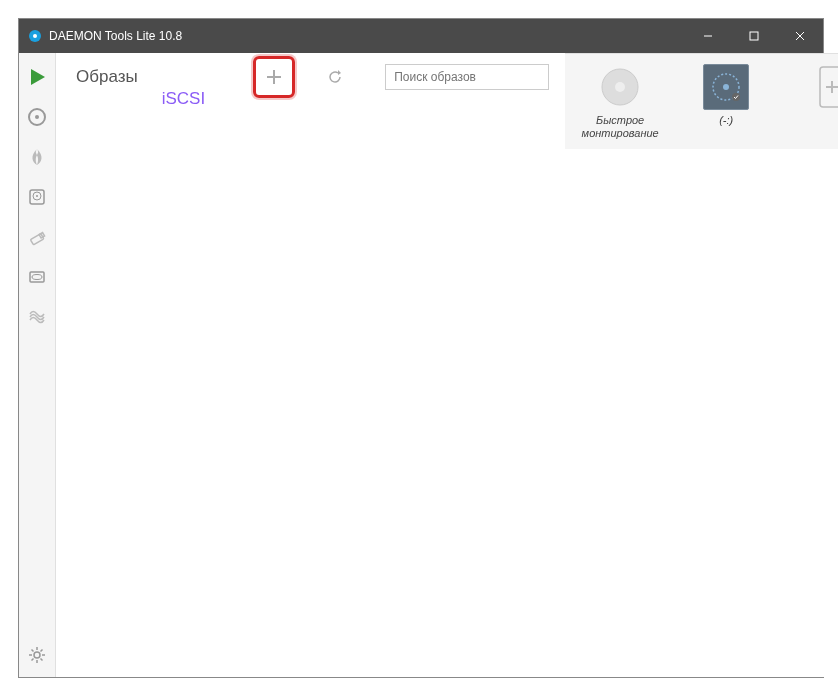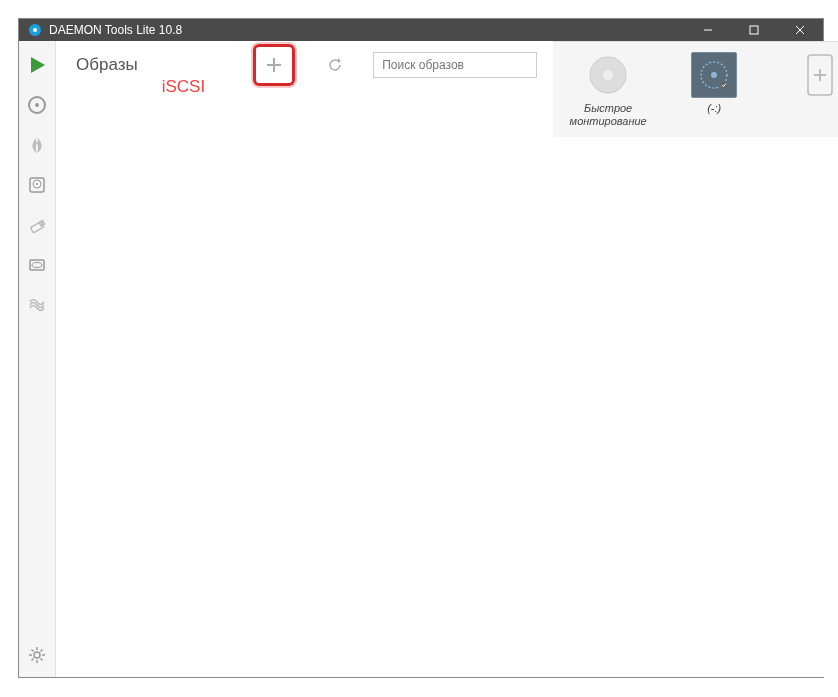--- a/index.html
+++ b/index.html
@@ -17,21 +17,21 @@
     .window {
       width: 806px;
       height: 660px;
       margin: 18px 0 0 18px;
       border: 1px solid #888;
       background: #fff;
       display: flex;
       flex-direction: column;
     }
     .titlebar {
-      height: 22px;
+      height: 34px;
       background: #4a4a4a;
       display: flex;
       align-items: center;
       padding: 0 0 0 8px;
       color: #fff;
       font-size: 12px;
     }
     .titlebar .app-icon {
       width: 16px;
       height: 16px;
@@ -97,21 +97,21 @@
       align-items: center;
       padding: 0 16px 0 20px;
       gap: 24px;
     }
     .tab {
       font-size: 17px;
       color: #555;
       cursor: pointer;
     }
     .tab.link {
-      color: #ef4444;
+      color: #8b5cf6;
       margin-top: 43px;
     }
     .toolbar .grow {
       flex: 1;
     }
     .add-highlight {
       border: 3px solid #d62828;
       border-radius: 6px;
       padding: 2px;
       box-shadow: 0 0 0 2px rgba(214,40,40,0.25);
@@ -135,20 +135,21 @@
       margin-left: 2px;
     }
     .search-box {
       width: 164px;
       height: 26px;
       border: 1px solid #ccc;
       padding: 0 8px;
       font-size: 12px;
       color: #888;
       outline: none;
+      margin-left: 12px;
     }
     .content {
       flex: 1;
       background: #fff;
     }
     .bottom-panel {
       height: 96px;
       border-top: 1px solid #e0e0e0;
       background: #f5f5f5;
       display: flex;

